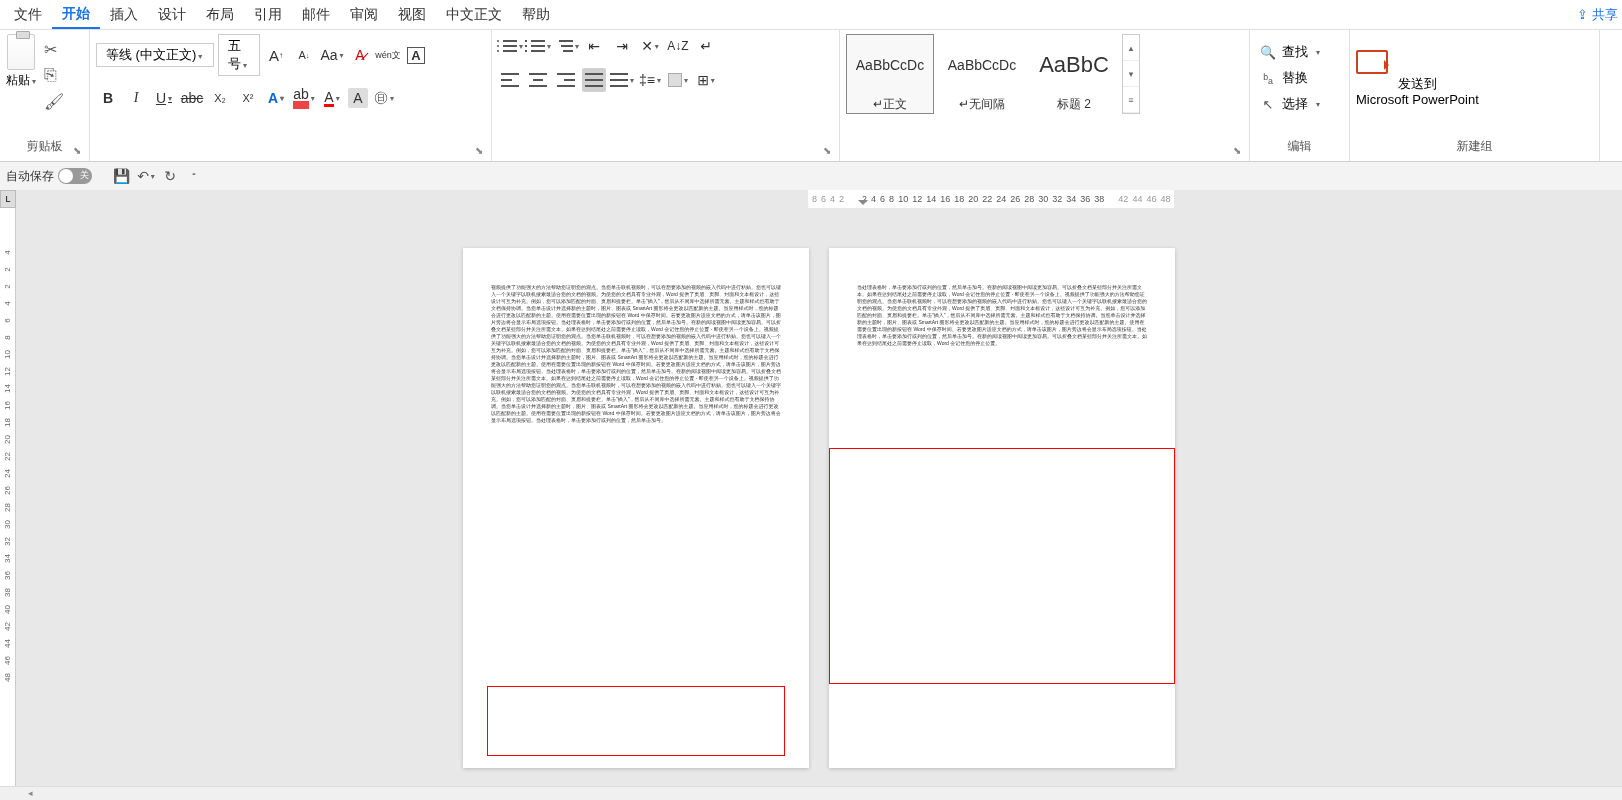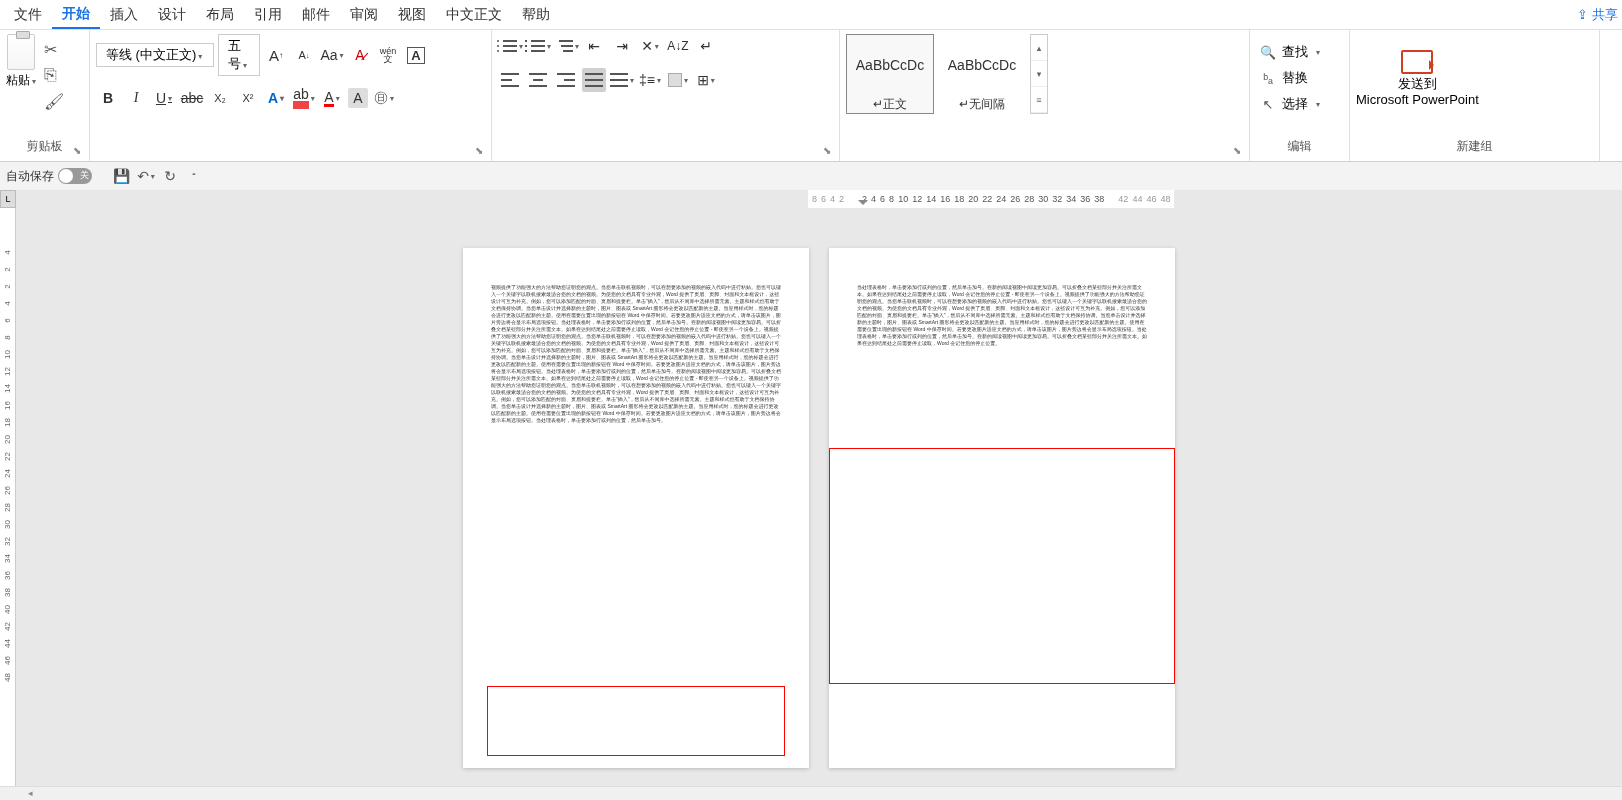--- a/index.html
+++ b/index.html
@@ -34,21 +34,21 @@
     .font-a-inc { font-size: 15px; }
     .font-a-dec { font-size: 11px; }
     .char-box { border: 1px solid #555; padding: 0 3px; font-size: 13px; font-weight: bold; }
     .btn-sq.bold { font-weight: bold; }
     .btn-sq.italic { font-style: italic; font-family: serif; }
     .btn-sq.underline { text-decoration: underline; }
     .btn-sq.strike { text-decoration: line-through; }
     .x2 { font-size: 11px; }
     .color-underline { border-bottom: 3px solid red; line-height: 14px; }
     .color-highlight { border-bottom: 8px solid #ef4444; line-height: 14px; }
-    .pinyin { font-size: 9px; display: flex; flex-direction: column; align-items: center; line-height: 8px; }
+    .pinyin { font-size: 9px; display: flex; flex-direction: row; align-items: center; line-height: 8px; }
     
     .para-group { width: 348px; }
     .list-icon { width: 20px; height: 18px; position: relative; }
     .list-icon span { display: block; width: 14px; height: 2px; background: #555; margin: 3px 0 3px 6px; position: relative; }
     .list-icon.bullet span::before { content:""; position:absolute; left:-6px; top:0; width:2px; height:2px; background:#555; border-radius:50%;}
     .list-icon.number span::before { content:""; position:absolute; left:-6px; top:0; width:2px; height:2px; background:#555; }
     .align-icon { width: 18px; height: 14px; display: flex; flex-direction: column; justify-content: space-between; }
     .align-icon i { display:block; height:2px; background:#555; }
     .al .a1{width:100%} .al .a2{width:60%} .al .a3{width:100%}
     .ac .a1{width:100%} .ac .a2{width:60%;margin:0 auto} .ac .a3{width:100%}
@@ -67,21 +67,21 @@
     .style-preview.h2 { font-size: 22px; }
     .style-name { font-size: 12px; color: #333; margin-top: 2px; }
     .styles-scroll { width: 18px; display: flex; flex-direction: column; border: 1px solid #ccc; }
     .styles-scroll span { flex:1; display:flex; align-items:center; justify-content:center; font-size:9px; color:#666; border-bottom:1px solid #eee; cursor:pointer;}
     
     .edit-group { width: 100px; }
     .edit-item { display: flex; align-items: center; gap: 6px; font-size: 13px; padding: 3px 4px; cursor: pointer; }
     .edit-icon { width: 16px; height: 16px; display: flex; align-items: center; justify-content: center; color: #555; }
     
     .ppt-group { width: 250px; }
-    .ppt-content { display: flex; flex-direction: column; align-items: center; justify-content: center; height: 90px; gap: 2px; }
+    .ppt-content { display: flex; flex-direction: column; align-items: flex-start; justify-content: center; height: 90px; gap: 2px; }
     .ppt-icon { width: 32px; height: 24px; border: 2px solid #d04020; border-radius: 2px; position: relative; }
     .ppt-icon::before { content:""; position:absolute; right:-8px; top:8px; border:5px solid transparent; border-left-color:#d04020; }
     .ppt-text { font-size: 13px; text-align: center; line-height: 16px; }
     
     .qat { height: 28px; background: #f3f3f3; display: flex; align-items: center; padding: 0 6px; gap: 4px; }
     .qat-label { font-size: 12px; color: #333; }
     .toggle { width: 34px; height: 16px; background: #999; border-radius: 8px; position: relative; }
     .toggle::before { content:"关"; font-size:9px; color:#fff; position:absolute; right:3px; top:1px; }
     .toggle::after { content:""; position:absolute; left:1px; top:1px; width:14px; height:14px; background:#fff; border-radius:50%; }
     .qat-icon { width: 20px; height: 20px; display: flex; align-items: center; justify-content: center; font-size: 14px; cursor: pointer; color: #555; }
@@ -265,20 +265,24 @@
   <div class="ribbon-group styles-group">
     <div class="ribbon-content">
       <div class="styles-gallery">
         <div class="style-item active">
           <div class="style-preview">AaBbCcDc</div>
           <div class="style-name">↵正文</div>
         </div>
         <div class="style-item">
           <div class="style-preview">AaBbCcDc</div>
           <div class="style-name">↵无间隔</div>
+        </div>
+        <div class="style-item">
+          <div class="style-preview h2">AaBbC</div>
+          <div class="style-name">标题 2</div>
         </div>
         <div class="styles-scroll">
           <span>▴</span>
           <span>▾</span>
           <span>≡</span>
         </div>
       </div>
     </div>
     <div class="ribbon-group-arrow">⬊</div>
   </div>

